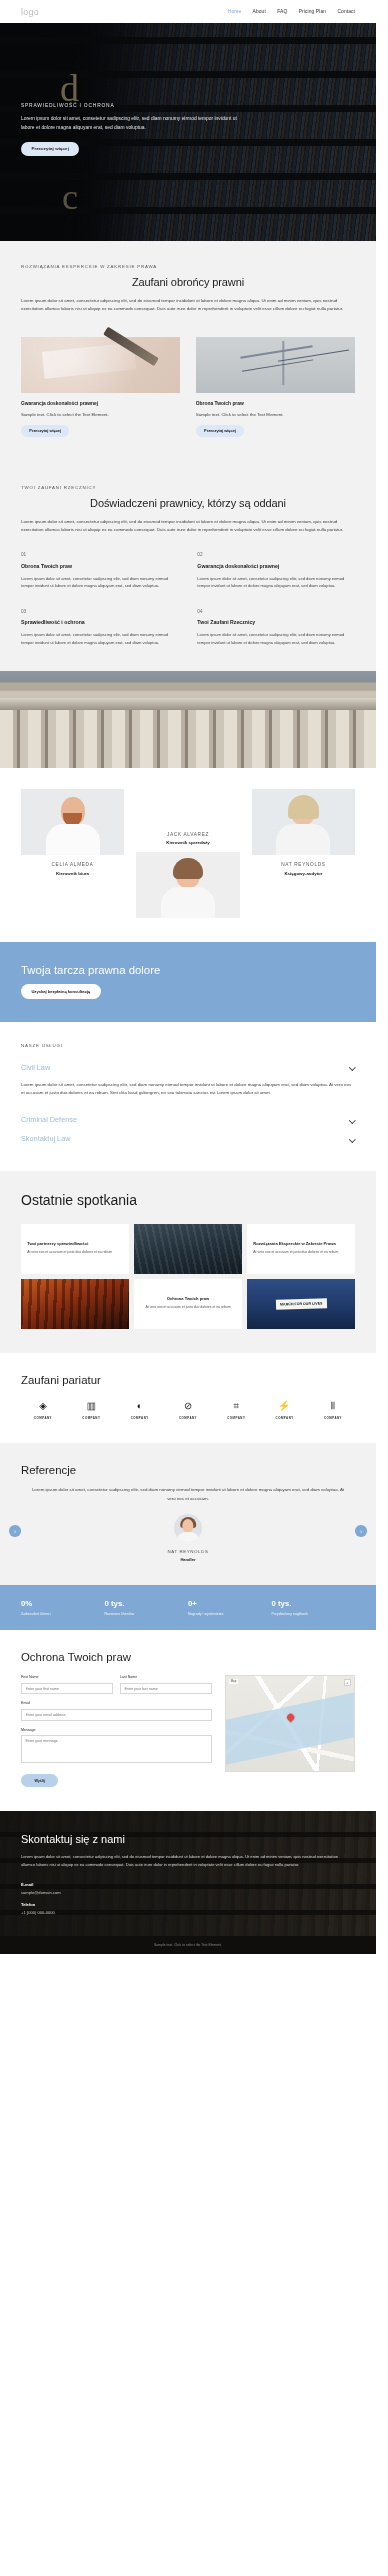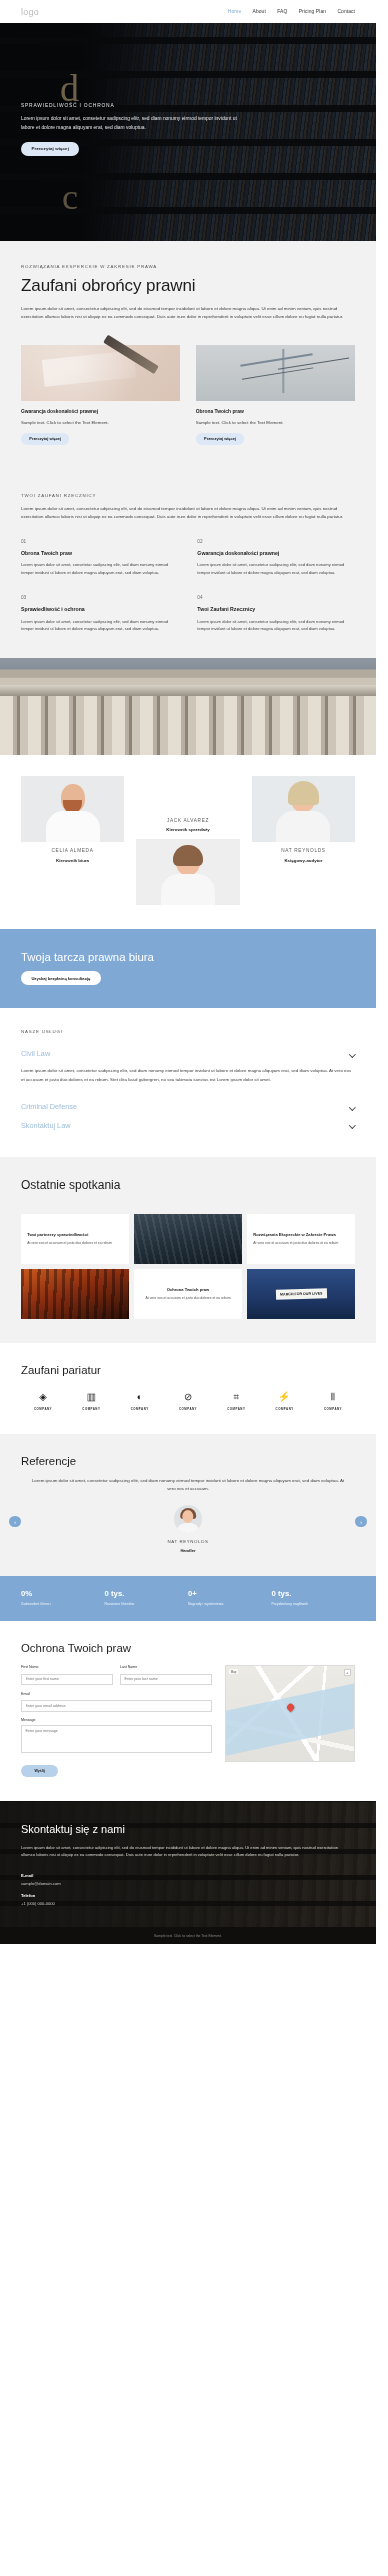--- a/index.html
+++ b/index.html
@@ -119,25 +119,26 @@
   
   .section { padding: 23px 21px; }
   .sec-grey { background: #f2f2f2; }
   .eyebrow {
     font-size: 4.4px;
     letter-spacing: 0.8px;
     color: #555;
     margin-bottom: 6.7px;
   }
   .h2 {
-    font-size: 17px;
+    font-size: 11px;
     font-weight: 400;
     color: #1d1d1d;
     margin-bottom: 9.3px;
     letter-spacing: -0.1px;
+    text-align: center;
   }
   .body-text {
     font-size: 4.4px;
     line-height: 1.9;
     color: #3c3c3c;
     max-width: 358px;
   }
 
   
   .cards2 {
@@ -319,21 +320,21 @@
   .chev::before {
     content:""; position:absolute; left:0.5px; top:1px;
     width:3.6px; height:3.6px;
     border-right:0.7px solid #3b3b3b; border-bottom:0.7px solid #3b3b3b;
     transform: rotate(45deg);
   }
   .acc-panel { font-size: 4.4px; line-height: 1.9; color: #3c3c3c; padding: 4.1px 0 13.5px 0; max-width: 363px; }
 
   
   .gal-sec { background: #f2f2f2; padding: 21px 21px 24px 21px; }
-  .gal-title { font-size: 12px; font-weight: 400; color: #1d1d1d; margin-bottom: 22px; }
+  .gal-title { font-size: 14px; font-weight: 400; color: #1d1d1d; margin-bottom: 16px; }
   .gal-grid {
     display: grid;
     grid-template-columns: 1fr 1fr 1fr;
     gap: 5.2px;
   }
   .gal-cell {
     height: 50px;
     position: relative;
     overflow: hidden;
     display: flex;
@@ -557,20 +558,21 @@
     <div class="card">
       <div class="card-img img-justice"></div>
       <div class="card-title">Obrona Twoich praw</div>
       <div class="card-sample">Sample text. Click to select the Text Element.</div>
       <button class="btn-blue">Przeczytaj więcej</button>
     </div>
   </div>
 
   <div class="section sec-grey" style="padding-bottom:13.5px">
     <div class="eyebrow">TWOI ZAUFANI RZECZNICY</div>
+    <div class="h2">Doświadczeni prawnicy, którzy są oddani</div>
     <div class="body-text">Lorem ipsum dolor sit amet, consectetur adipiscing elit, sed do eiusmod tempor incididunt ut labore et dolore magna aliqua. Ut enim ad minim veniam, quis nostrud exercitation ullamco laboris nisi ut aliquip ex ea commodo consequat. Duis aute irure dolor in reprehenderit in voluptate velit esse cillum dolore eu fugiat nulla pariatur.</div>
   </div>
 
   <div class="grid4">
     <div>
       <div class="g-num">01</div>
       <div class="g-title">Obrona Twoich praw</div>
       <div class="g-body">Lorem ipsum dolor sit amet, consetetur sadipscing elitr, sed diam nonumy eirmod tempor invidunt ut labore et dolore magna aliquyam erat, sed diam voluptua.</div>
     </div>
     <div>
@@ -615,21 +617,21 @@
           <div class="head"></div>
             <div class="body"></div>
         </div>
         <div class="tm-name">NAT REYNOLDS</div>
         <div class="tm-role">Księgowy-audytor</div>
       </div>
     </div>
   </div>
 
   <div class="cta">
-    <div class="cta-title">Twoja tarcza prawna biura</div>
+    <div class="cta-title">Twoja tarcza prawna dolore</div>
     <button class="btn-white">Uzyskaj bezpłatną konsultację</button>
   </div>
 
   <div class="acc-sec">
     <div class="acc-eyebrow">NASZE USŁUGI</div>
 
     <div class="acc-row">
       <span class="acc-label">Civil Law</span>
       <span class="chev"></span>
     </div>

